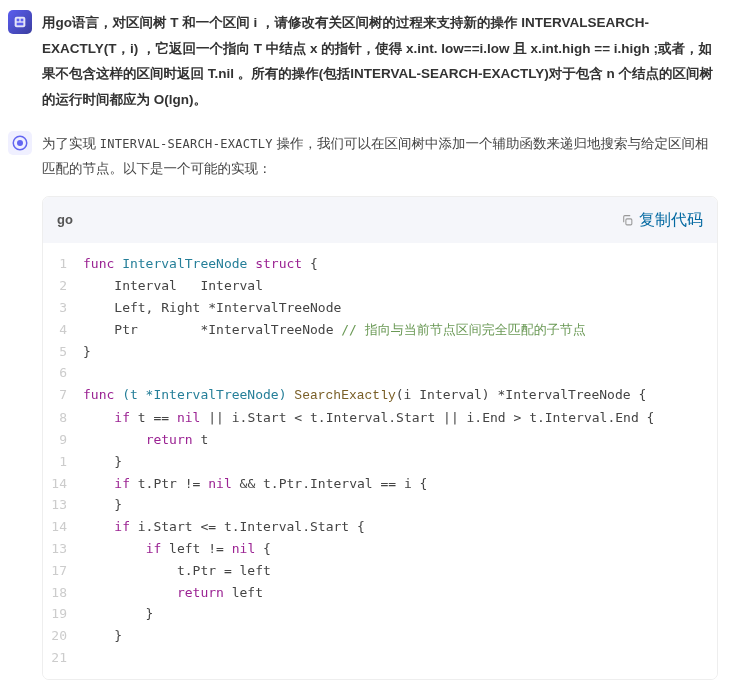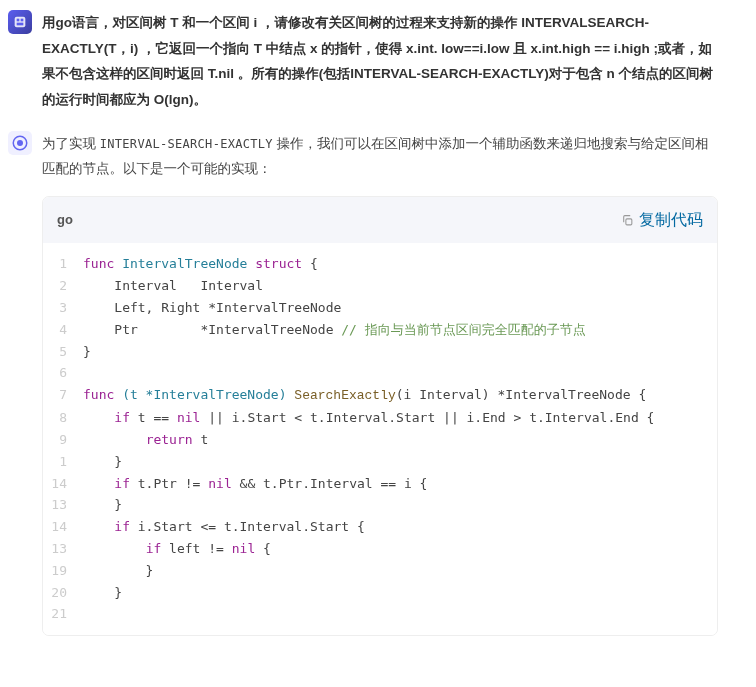--- a/index.html
+++ b/index.html
@@ -74,20 +74,22 @@
             <div class="code-line"><span class="line-num">5</span><span class="line-content"><span>}</span></span></div>
             <div class="code-line"><span class="line-num">6</span><span class="line-content"><span></span></span></div>
             <div class="code-line"><span class="line-num">7</span><span class="line-content"><span class="tok-kw">func</span><span> </span><span class="tok-type">(t *IntervalTreeNode)</span><span> </span><span class="tok-func">SearchExactly</span><span>(i Interval) *IntervalTreeNode {</span></span></div>
             <div class="code-line"><span class="line-num">8</span><span class="line-content"><span>    </span><span class="tok-kw">if</span><span> t == </span><span class="tok-kw">nil</span><span> || i.Start &lt; t.Interval.Start || i.End &gt; t.Interval.End {</span></span></div>
             <div class="code-line"><span class="line-num">9</span><span class="line-content"><span>        </span><span class="tok-kw">return</span><span> t</span></span></div>
             <div class="code-line"><span class="line-num">1</span><span class="line-content"><span>    }</span></span></div>
             <div class="code-line"><span class="line-num">14</span><span class="line-content"><span>    </span><span class="tok-kw">if</span><span> t.Ptr != </span><span class="tok-kw">nil</span><span> &amp;&amp; t.Ptr.Interval == i {</span></span></div>
             <div class="code-line"><span class="line-num">13</span><span class="line-content"><span>    }</span></span></div>
             <div class="code-line"><span class="line-num">14</span><span class="line-content"><span>    </span><span class="tok-kw">if</span><span> i.Start &lt;= t.Interval.Start {</span></span></div>
             <div class="code-line"><span class="line-num">13</span><span class="line-content"><span>        </span><span class="tok-kw">if</span><span> left != </span><span class="tok-kw">nil</span><span> {</span></span></div>
+            <div class="code-line"><span class="line-num">17</span><span class="line-content"><span>            t.Ptr = left</span></span></div>
+            <div class="code-line"><span class="line-num">18</span><span class="line-content"><span>            </span><span class="tok-kw">return</span><span> left</span></span></div>
             <div class="code-line"><span class="line-num">19</span><span class="line-content"><span>        }</span></span></div>
             <div class="code-line"><span class="line-num">20</span><span class="line-content"><span>    }</span></span></div>
             <div class="code-line"><span class="line-num">21</span><span class="line-content"></span></div>
           </div>
       </div>
     </div>
   </div>
 
 </div>
 

